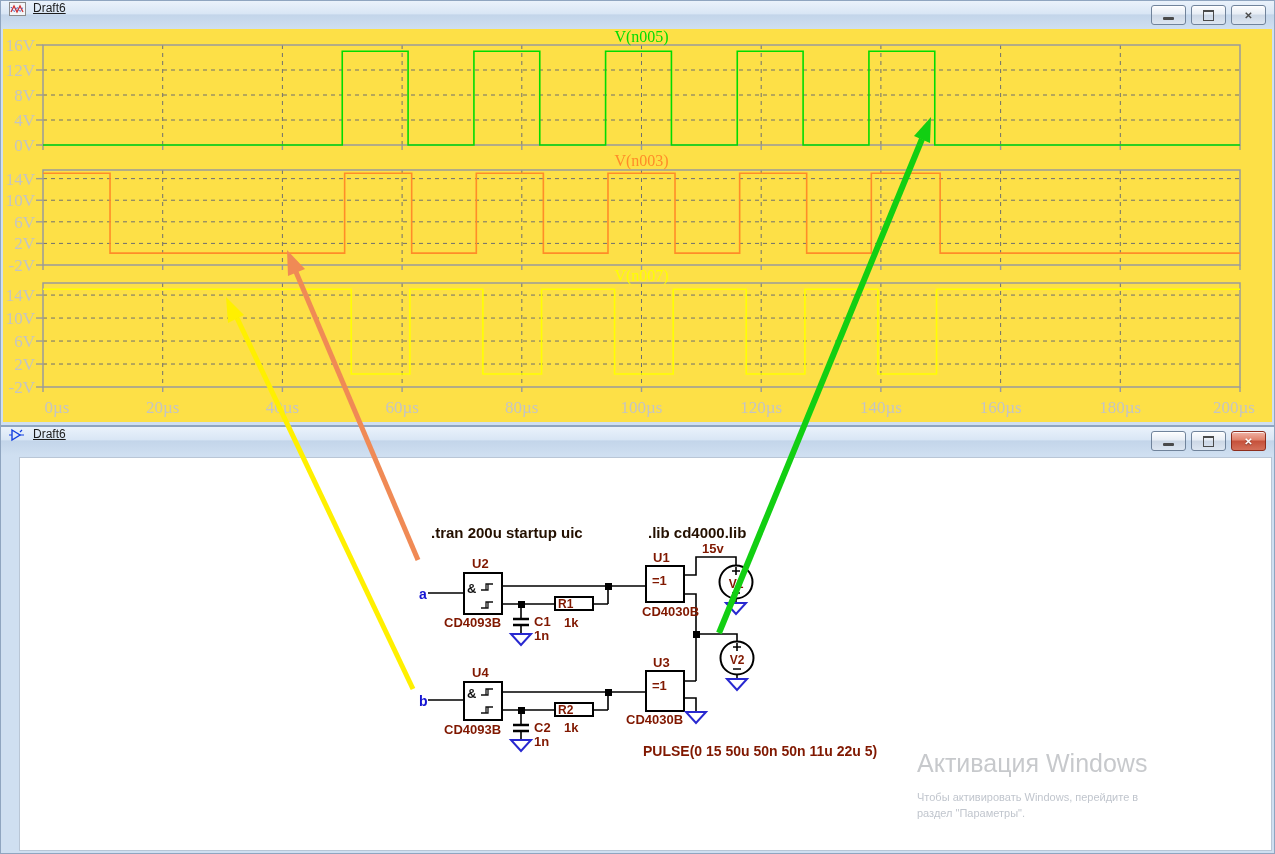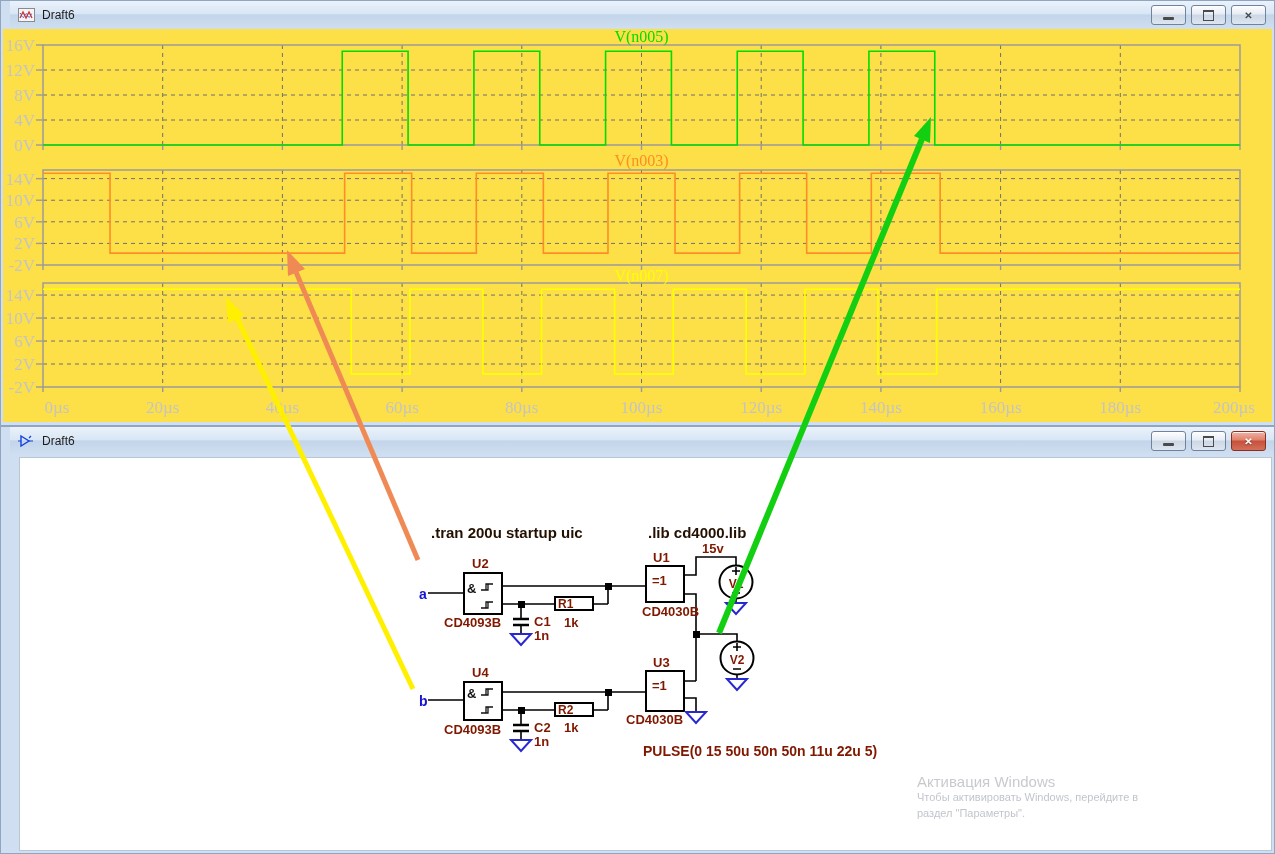--- a/index.html
+++ b/index.html
@@ -2,45 +2,45 @@
 <html><head>
 <meta charset="utf-8">
 <style>
   html,body{margin:0;padding:0;}
   body{width:1275px;height:854px;position:relative;overflow:hidden;
        background:#e8eff8;font-family:"Liberation Sans",sans-serif;}
   .window{position:absolute;left:0;width:1275px;background:#cfdff1;
           box-shadow:inset 0 0 0 1px #8fa5c0;}
   #win-plot{top:0;height:426px;}
   #win-sch{top:426px;height:428px;}
-  .titlebar{position:absolute;left:10px;right:1px;top:1px;height:28px;
+  .titlebar{position:absolute;left:1px;right:1px;top:1px;height:28px;
             background:linear-gradient(180deg,#eaf2fb 0%,#d9e6f5 45%,#c3d5ea 50%,#cfdfF1 100%);
-            display:flex;align-items:center;gap:7px;padding-left:8px;
-            font-size:12px;color:#1c1c1c;}
+            display:flex;gap:7px;padding-left:8px;
+            font-size:12px;color:#1c1c1c;text-decoration:underline;}
   .win-icon{width:17px;height:16px;flex:0 0 auto;}
   .win-buttons{position:absolute;right:8px;top:4px;display:flex;gap:5px;}
   .wbtn{width:33px;height:18px;border:1px solid #70839b;border-radius:3px;
         background:linear-gradient(180deg,#fdfdfe,#e7edf5 45%,#ccd7e5 50%,#dde6f1);
         display:flex;align-items:center;justify-content:center;
         font-size:10px;color:#333;box-shadow:inset 0 1px 0 rgba(255,255,255,.8);}
   .wbtn .bar{width:11px;height:3px;background:#4a4a4a;margin-top:7px;border-radius:1px;}
   .wbtn .box{width:9px;height:8px;border:1px solid #4a4a4a;border-top:2px solid #4a4a4a;background:transparent;}
   .wbtn.close-inactive::before{content:"\2715";font-weight:bold;color:#4a4a4a;}
   .wbtn.close-active{background:linear-gradient(180deg,#f0b3a6,#e0806a 45%,#c5503a 50%,#d4705a);
         border-color:#8d2d1d;}
   .wbtn.close-active::before{content:"\2715";font-weight:bold;color:#fff;text-shadow:0 1px 1px rgba(0,0,0,.4);}
   .client-plot{position:absolute;left:3px;right:3px;top:29px;bottom:4px;background:#fde047;}
   .client-sch{position:absolute;left:3px;right:3px;top:31px;bottom:3px;background:#ffffff;
               box-shadow:inset 0 0 0 1px #b9c6d6;margin-left:16px;}
   svg{display:block;}
   #arrow-overlay{position:absolute;left:0;top:0;width:1275px;height:854px;
                  pointer-events:none;z-index:40;}
   .watermark{position:absolute;right:28px;bottom:32px;width:330px;z-index:30;
              pointer-events:none;}
-  .wm1{font-size:15px;color:rgba(130,135,142,.45);margin-bottom:0;}
+  .wm1{font-size:25px;color:rgba(130,135,142,.45);margin-bottom:12px;}
   .wm2{font-size:11px;color:rgba(130,140,155,.5);line-height:1.45;}
   
   .sch-lbl{font:bold 13px "Liberation Sans",sans-serif;fill:#801800;}
   .sch-lbl-sm{font:bold 12px "Liberation Sans",sans-serif;fill:#801800;}
   .sch-dir{font:bold 15px "Liberation Sans",sans-serif;fill:#241000;}
   .sch-pulse{font:bold 14px "Liberation Sans",sans-serif;fill:#801800;}
   .sch-net{font:bold 14px "Liberation Sans",sans-serif;fill:#1414d2;}
   .sch-sym{font:bold 13px "Liberation Sans",sans-serif;fill:#111;}
   .wire{stroke:#000;stroke-width:1.6;fill:none;}
   .plate{stroke:#000;stroke-width:2.6;fill:none;}

